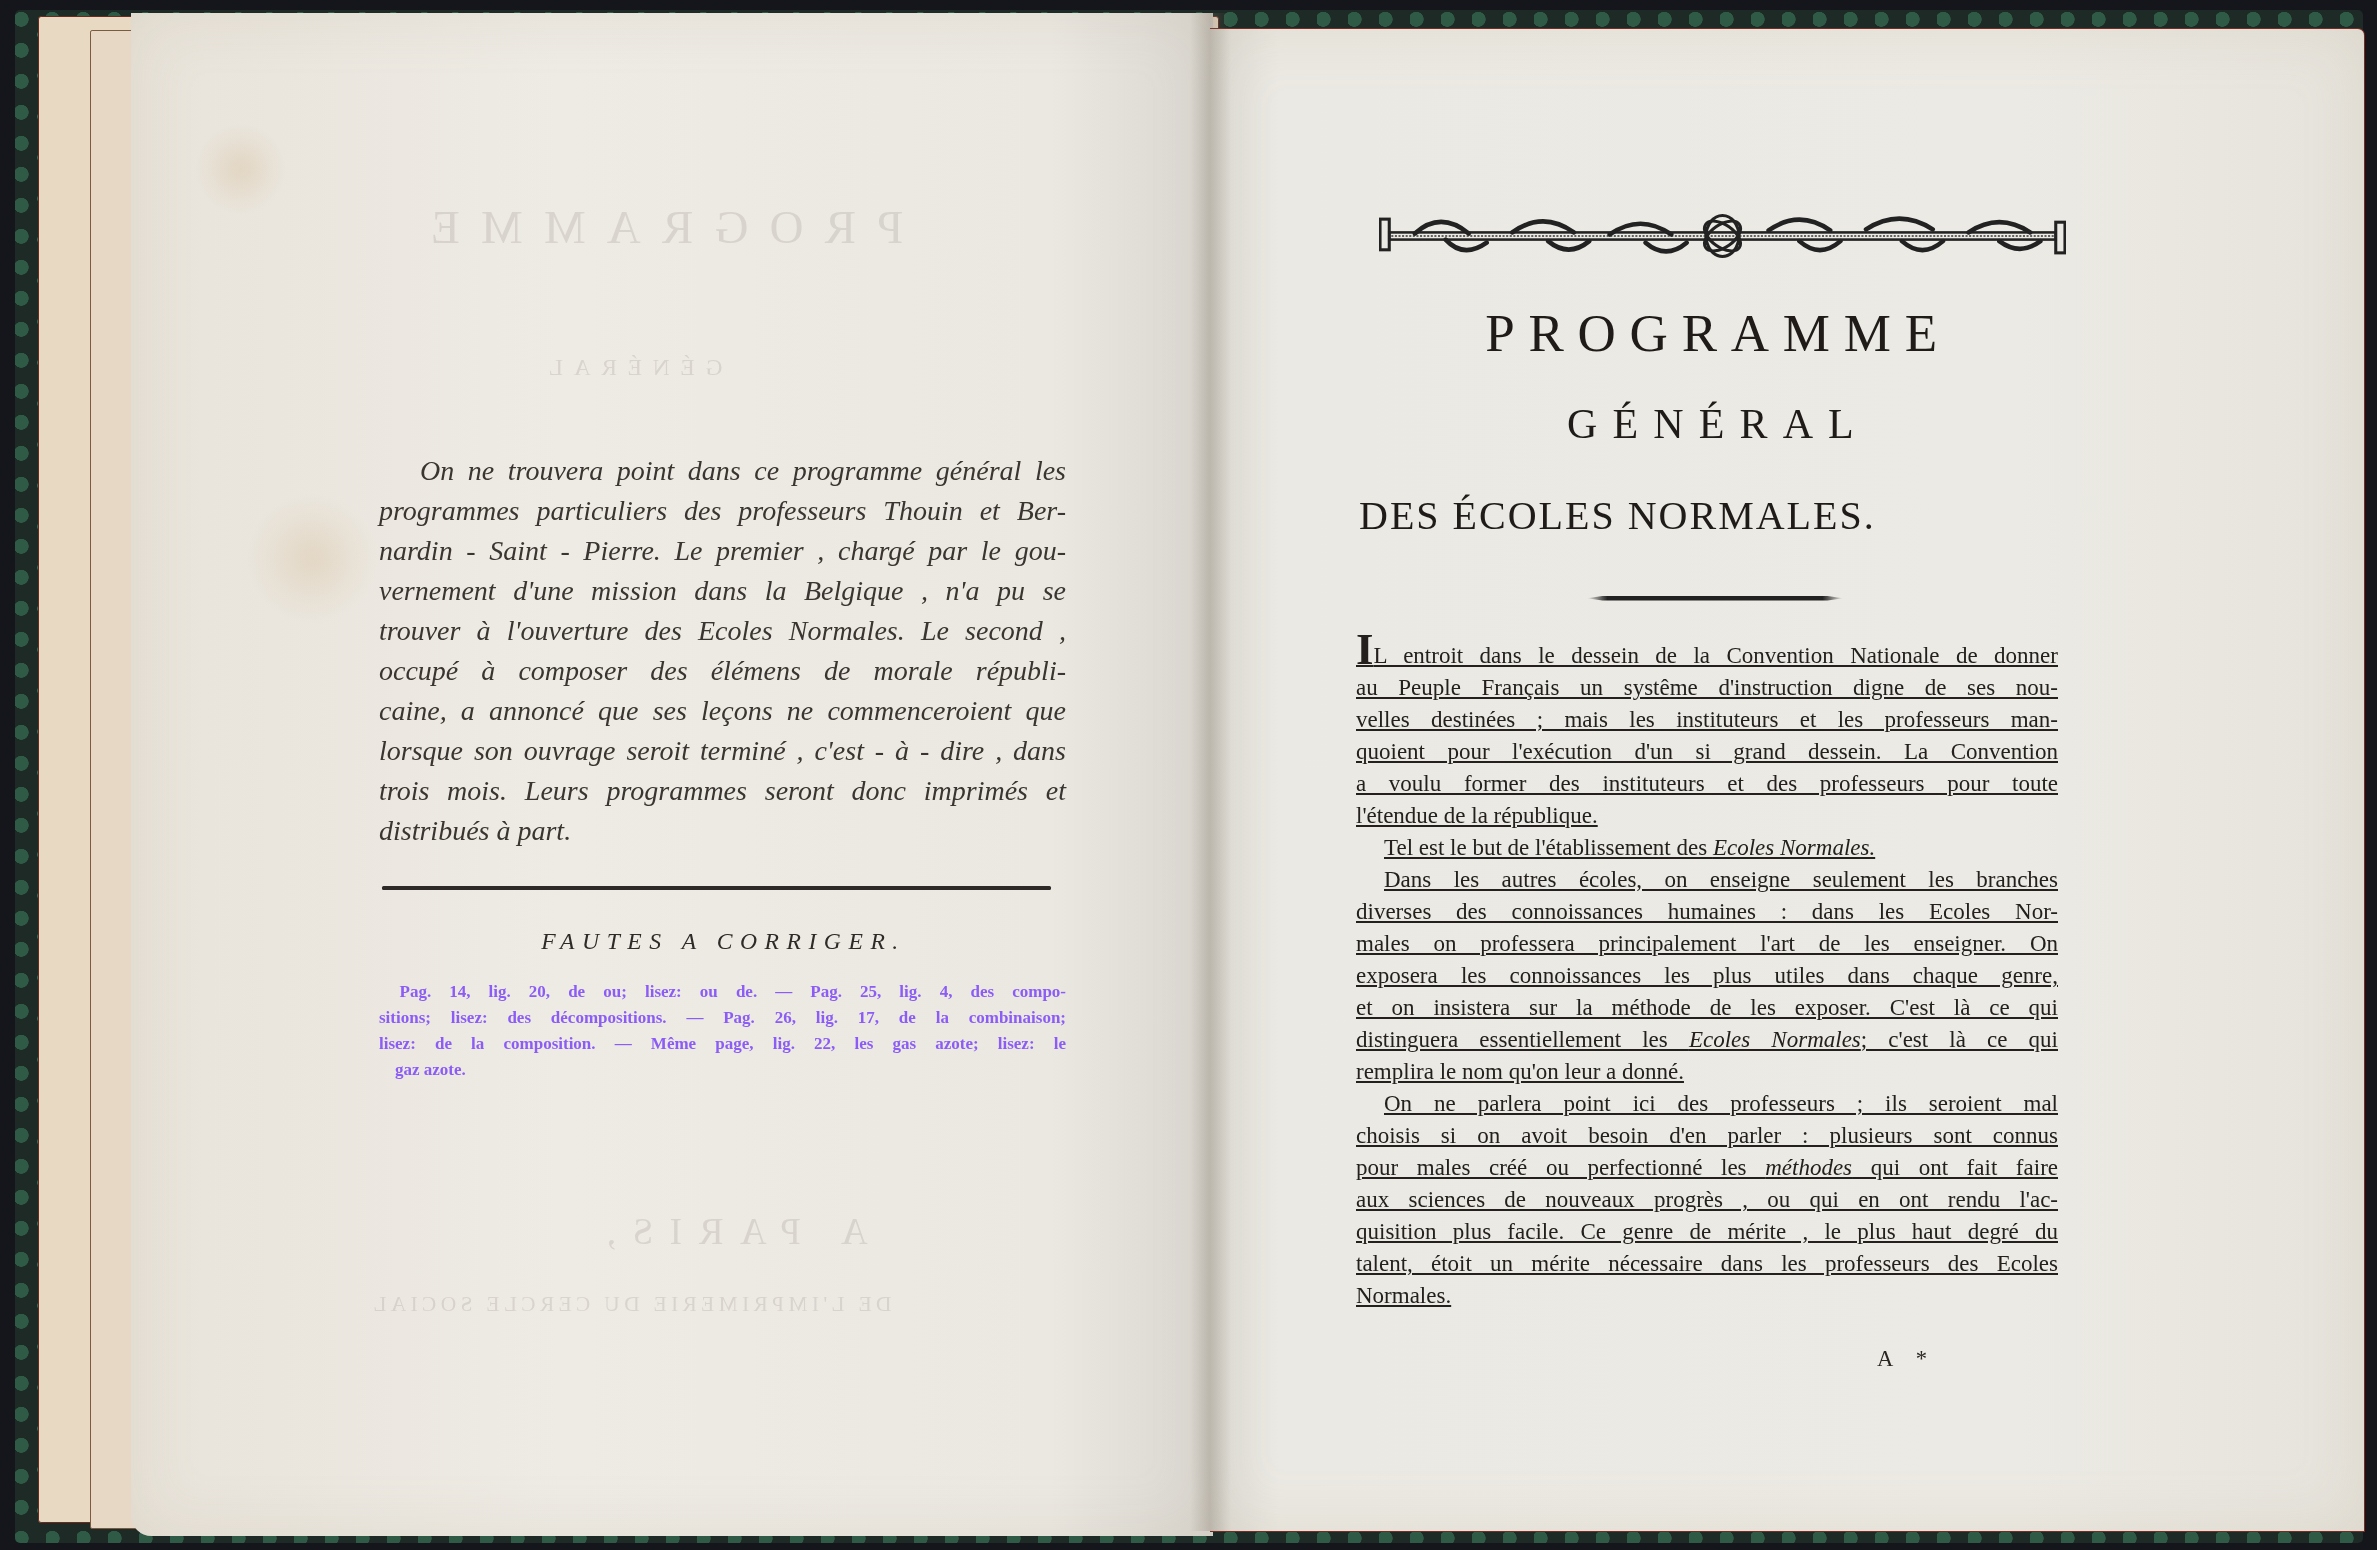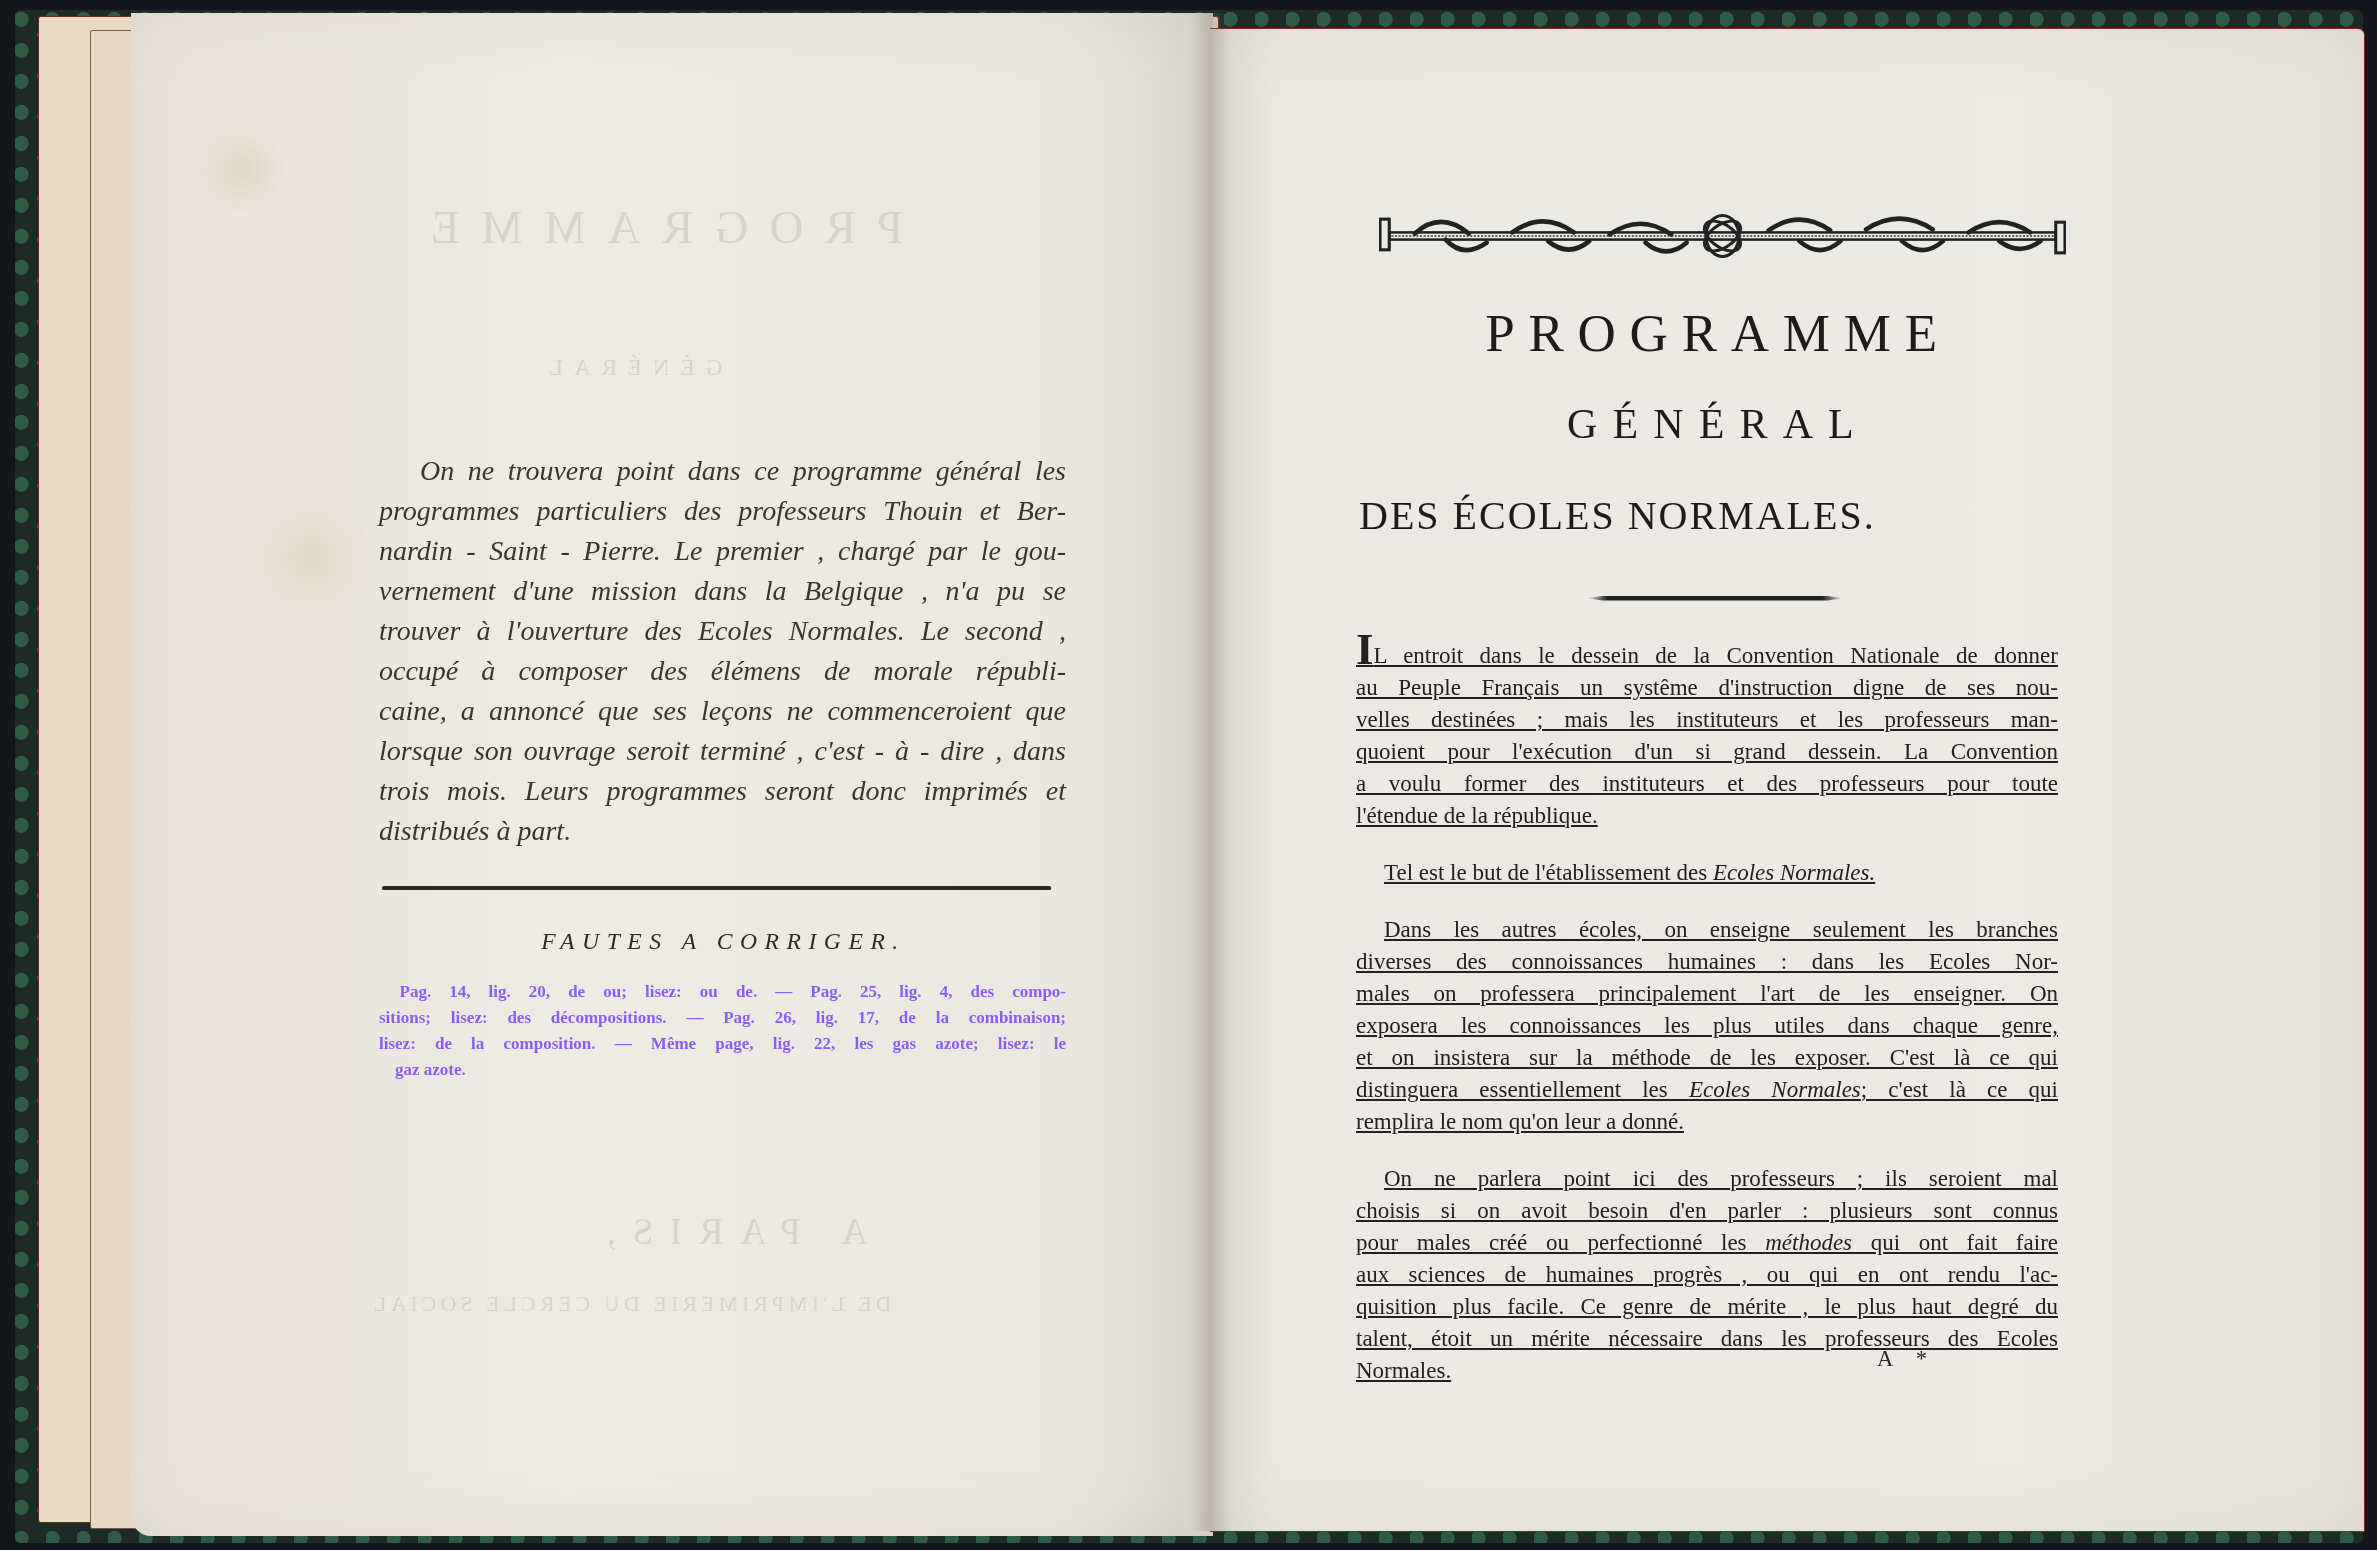--- a/index.html
+++ b/index.html
@@ -104,21 +104,21 @@
     position:absolute; left:1587px; top:596px; width:256px; height:4.6px;
     background:linear-gradient(90deg,transparent 0%,#222 8%,#222 92%,transparent 100%);
     clip-path: polygon(0 50%, 6% 0, 94% 0, 100% 50%, 94% 100%, 6% 100%);
   }
   .body-text {
     position:absolute; left:1356px; top:638px; width:702px;
     font-size:23px; line-height:32px; color:#23201d;
   }
   .body-text .line { display:block; white-space:nowrap; text-align:justify; text-align-last:justify;text-decoration:underline; }
   .body-text .line.last { text-align-last:left; }
-  .body-text .indent { padding-left:28px;margin-top:25px; }
+  .body-text .indent { padding-left:28px; }
   .body-text i { font-style:italic; }
   .dropcap { font-size:45px; line-height:23px; font-weight:bold; vertical-align:-1px; }
   .signature {
     position:absolute; left:1877px; top:1346px; font-size:22.6px; color:#2a2623;
     letter-spacing:0.4em;
   }
   .stain {
     position:absolute; border-radius:50%;
     background:radial-gradient(circle, rgba(205,170,120,0.25) 0%, rgba(205,170,120,0) 70%);
   }
@@ -215,20 +215,20 @@
   <span class="line">diverses des connoissances humaines : dans les Ecoles Nor-</span>
   <span class="line">males on professera principalement l'art de les enseigner. On</span>
   <span class="line">exposera les connoissances les plus utiles dans chaque genre,</span>
   <span class="line">et on insistera sur la méthode de les exposer. C'est là ce qui</span>
   <span class="line"><span>distinguera essentiellement les </span><i>Ecoles Normales</i><span>; c'est là ce qui</span></span>
   <span class="line last">remplira le nom qu'on leur a donné.</span>
 
   <span class="line indent">On ne parlera point ici des professeurs ; ils seroient mal</span>
   <span class="line">choisis si on avoit besoin d'en parler : plusieurs sont connus</span>
   <span class="line"><span>pour males créé ou perfectionné les </span><i>méthodes</i><span> qui ont fait faire</span></span>
-  <span class="line">aux sciences de humaines progrès , ou qui en ont rendu l'ac-</span>
+  <span class="line">aux sciences de nouveaux progrès , ou qui en ont rendu l'ac-</span>
   <span class="line">quisition plus facile. Ce genre de mérite , le plus haut degré du</span>
   <span class="line">talent, étoit un mérite nécessaire dans les professeurs des Ecoles</span>
   <span class="line last">Normales.</span>
 </div>
 
 <div class="signature">A *</div>
 
 
 </body></html>

